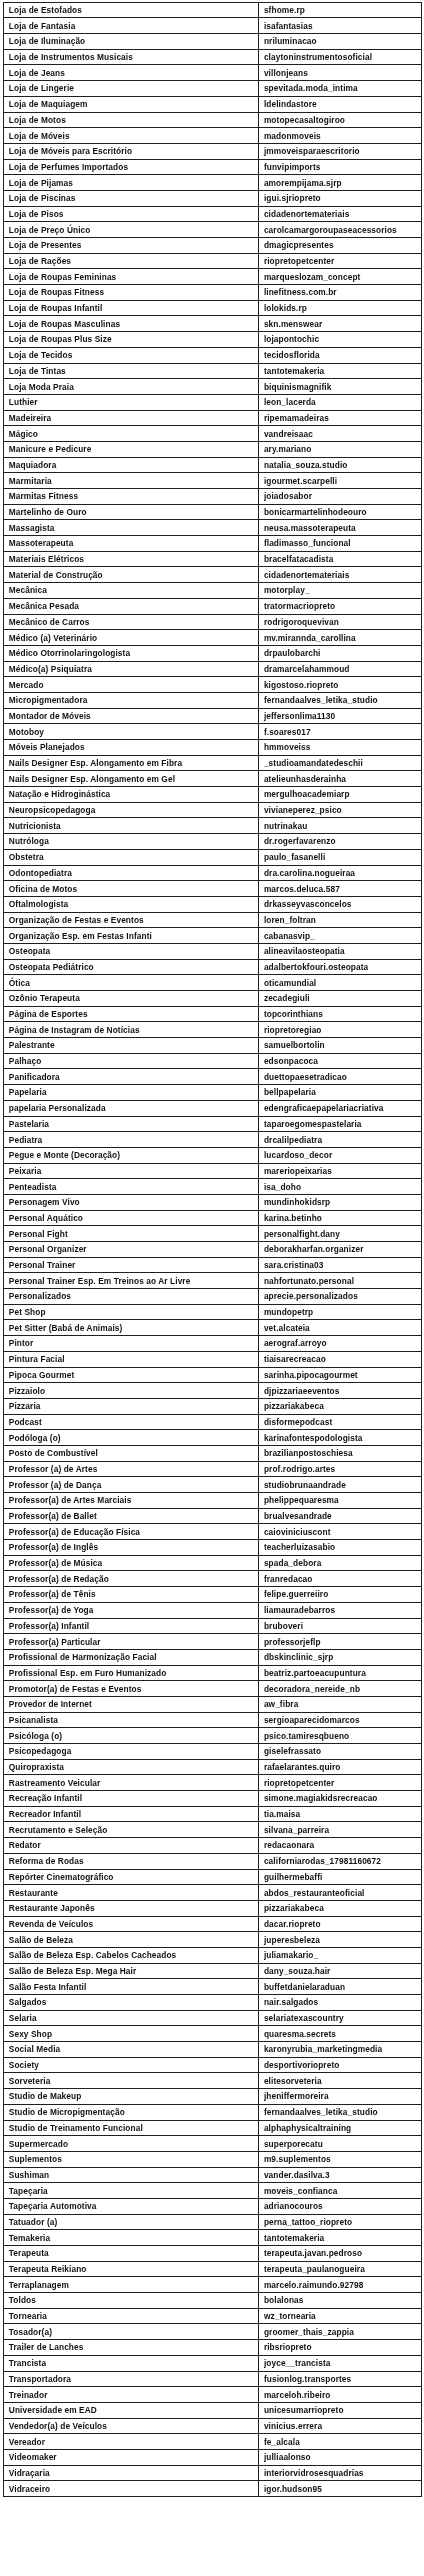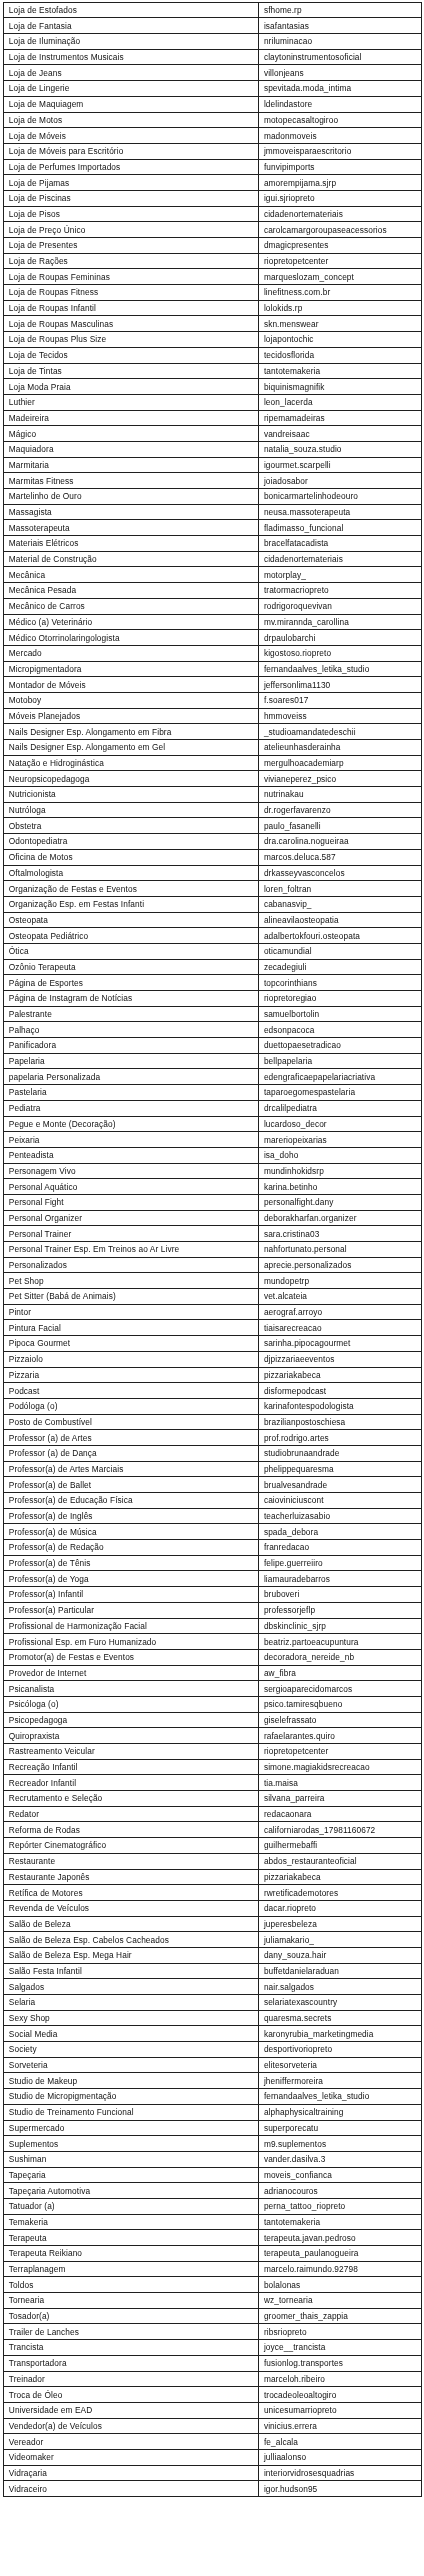--- a/index.html
+++ b/index.html
@@ -12,20 +12,21 @@
     font-family: "Liberation Sans", sans-serif;
   }
   .page {
     padding: 1.7px 2.8px 5.5px 2.8px;
   }
   table.cat-table {
     border-collapse: collapse;
     table-layout: fixed;
     width: 419px;
     border: 1.1px solid #1f1f1f;
+    font-weight: bold;
   }
   table.cat-table td {
     border: 1.1px solid #1f1f1f;
     height: 14.7px;
     padding: 0 2.2px 0 5px;
     font-size: 8.3px;
     letter-spacing: 0.1px;
     color: #111111;
     vertical-align: middle;
     white-space: nowrap;
@@ -150,20 +151,24 @@
         </tr>
         <tr>
           <td class="col-category">Madeireira</td>
           <td class="col-handle">ripemamadeiras</td>
         </tr>
         <tr>
           <td class="col-category">Mágico</td>
           <td class="col-handle">vandreisaac</td>
         </tr>
         <tr>
+          <td class="col-category">Manicure e Pedicure</td>
+          <td class="col-handle">ary.mariano</td>
+        </tr>
+        <tr>
           <td class="col-category">Maquiadora</td>
           <td class="col-handle">natalia_souza.studio</td>
         </tr>
         <tr>
           <td class="col-category">Marmitaria</td>
           <td class="col-handle">igourmet.scarpelli</td>
         </tr>
         <tr>
           <td class="col-category">Marmitas Fitness</td>
           <td class="col-handle">joiadosabor</td>
@@ -202,20 +207,24 @@
         </tr>
         <tr>
           <td class="col-category">Médico (a) Veterinário</td>
           <td class="col-handle">mv.mirannda_carollina</td>
         </tr>
         <tr>
           <td class="col-category">Médico Otorrinolaringologista</td>
           <td class="col-handle">drpaulobarchi</td>
         </tr>
         <tr>
+          <td class="col-category">Médico(a) Psiquiatra</td>
+          <td class="col-handle">dramarcelahammoud</td>
+        </tr>
+        <tr>
           <td class="col-category">Mercado</td>
           <td class="col-handle">kigostoso.riopreto</td>
         </tr>
         <tr>
           <td class="col-category">Micropigmentadora</td>
           <td class="col-handle">fernandaalves_letika_studio</td>
         </tr>
         <tr>
           <td class="col-category">Montador de Móveis</td>
           <td class="col-handle">jeffersonlima1130</td>
@@ -518,24 +527,20 @@
         </tr>
         <tr>
           <td class="col-category">Restaurante</td>
           <td class="col-handle">abdos_restauranteoficial</td>
         </tr>
         <tr>
           <td class="col-category">Restaurante Japonês</td>
           <td class="col-handle">pizzariakabeca</td>
         </tr>
         <tr>
-          <td class="col-category">Retífica de Motores</td>
-          <td class="col-handle">rwretificademotores</td>
-        </tr>
-        <tr>
           <td class="col-category">Revenda de Veículos</td>
           <td class="col-handle">dacar.riopreto</td>
         </tr>
         <tr>
           <td class="col-category">Salão de Beleza</td>
           <td class="col-handle">juperesbeleza</td>
         </tr>
         <tr>
           <td class="col-category">Salão de Beleza Esp. Cabelos Cacheados</td>
           <td class="col-handle">juliamakario_</td>
@@ -644,24 +649,20 @@
           <td class="col-category">Trancista</td>
           <td class="col-handle">joyce__trancista</td>
         </tr>
         <tr>
           <td class="col-category">Transportadora</td>
           <td class="col-handle">fusionlog.transportes</td>
         </tr>
         <tr>
           <td class="col-category">Treinador</td>
           <td class="col-handle">marceloh.ribeiro</td>
-        </tr>
-        <tr>
-          <td class="col-category">Troca de Óleo</td>
-          <td class="col-handle">trocadeoleoaltogiro</td>
         </tr>
         <tr>
           <td class="col-category">Universidade em EAD</td>
           <td class="col-handle">unicesumarriopreto</td>
         </tr>
         <tr>
           <td class="col-category">Vendedor(a) de Veículos</td>
           <td class="col-handle">vinicius.errera</td>
         </tr>
         <tr>

